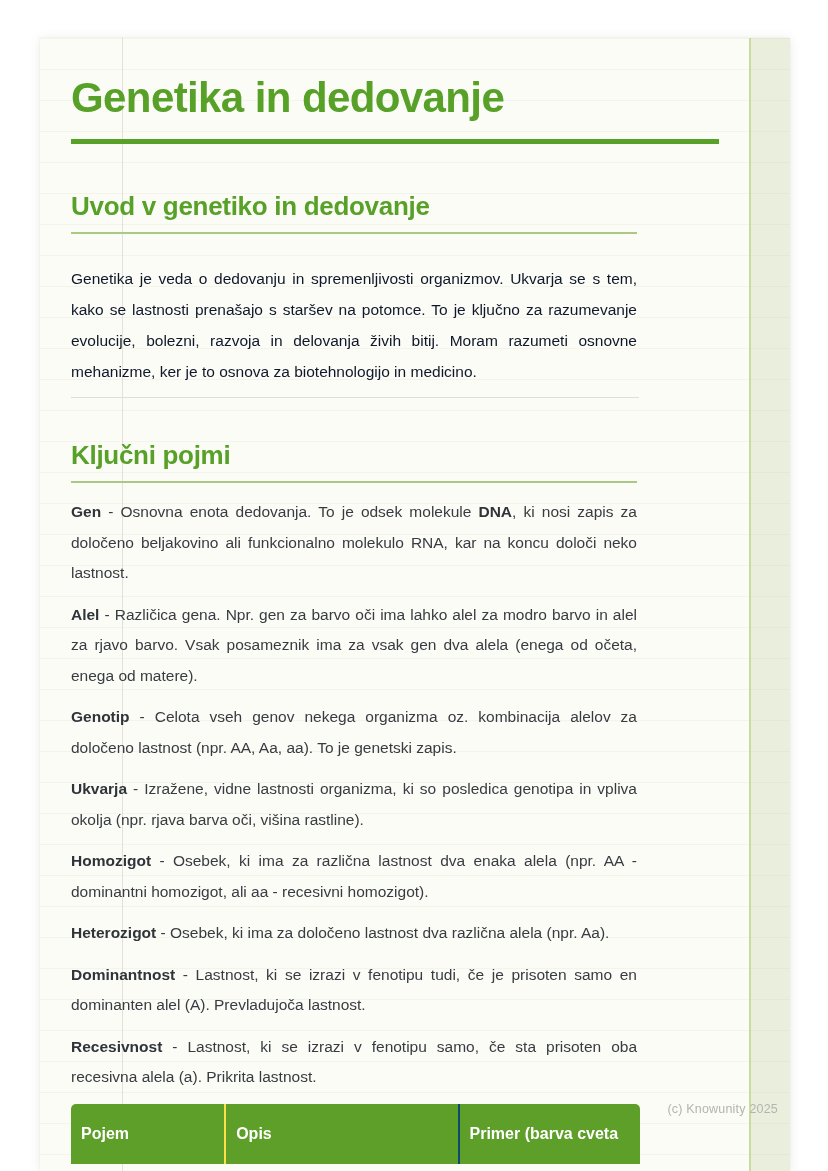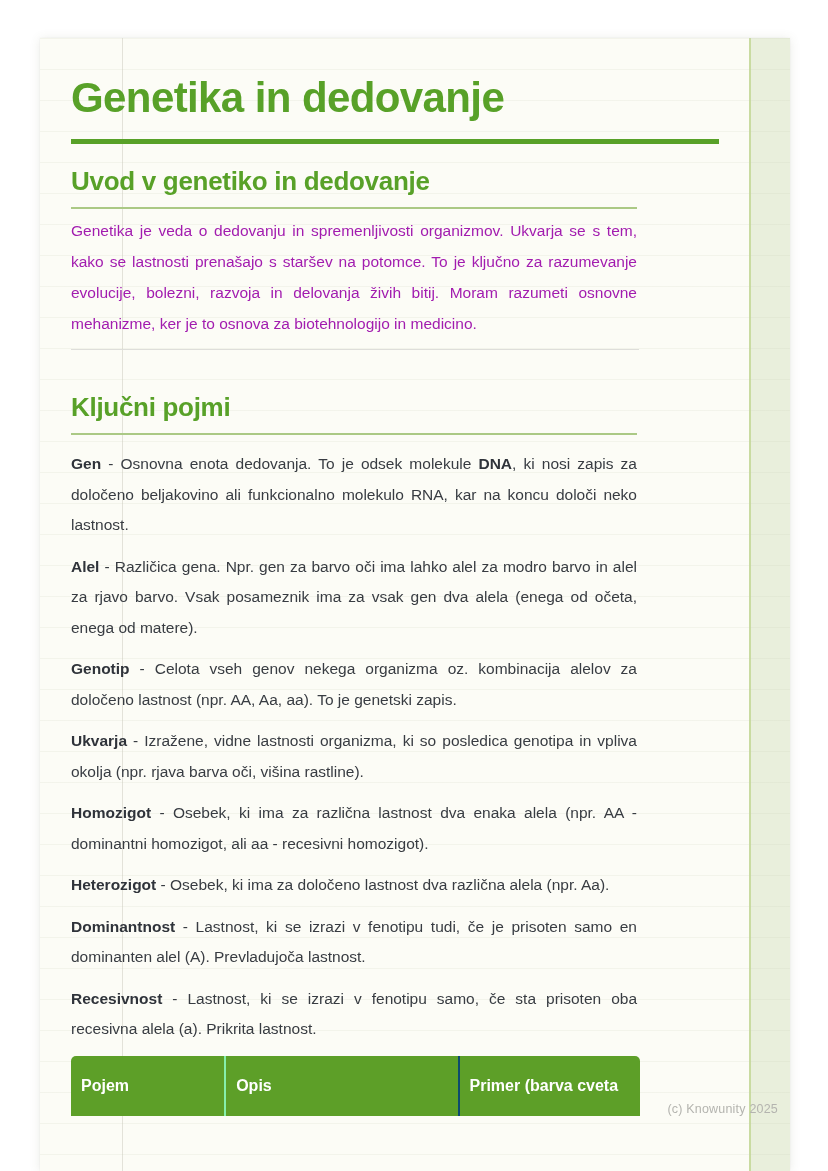--- a/index.html
+++ b/index.html
@@ -84,35 +84,35 @@
     margin: 0;
     margin-top: 40px;
     width: 566px;
     font-size: 26px;
     line-height: 34px;
     font-weight: 700;
     letter-spacing: -0.3px;
     color: var(--brand-green, #58a128);
   }
   h2.section-heading.first {
-    margin-top: 20px;
+    margin-top: 45px;
   }
   .heading-rule {
     border: none;
     margin: 9px 0 0 0;
     width: 566px;
     height: 2px;
     background: var(--light-rule-green, #abc985);
   }
   p.body-text {
-    margin: 6px 0 0 0;
+    margin: 29px 0 0 0;
     width: 566px;
     font-size: 15.5px;
     line-height: 31px;
-    color: #a21caf;
+    color: #0f172a;
     text-align: justify;
   }
   .section-divider {
     border: none;
     margin: 10px 0 0 0;
     width: 568px;
     height: 1px;
     background: #dededa;
   }
   .definitions {
@@ -148,21 +148,21 @@
     align-items: center;
     box-sizing: border-box;
     padding-left: 10px;
     color: #ffffff;
     font-size: 16px;
     font-weight: 700;
     white-space: nowrap;
     overflow: hidden;
   }
   .terms-table .th.c0 { width: 162px; }
-  .terms-table .th.c1 { width: 247px; border-left: 2px solid #86efac; }
+  .terms-table .th.c1 { width: 247px; border-left: 2px solid #fde047; }
   .terms-table .th.c2 { width: 193px; border-left: 2px solid #0c4a6e; }
   .watermark {
     position: absolute;
     right: 12px;
     top: 1064px;
     z-index: 4;
     font-size: 12.5px;
     letter-spacing: 0.2px;
     color: var(--watermark-gray, #b4b4af);
     white-space: nowrap;

